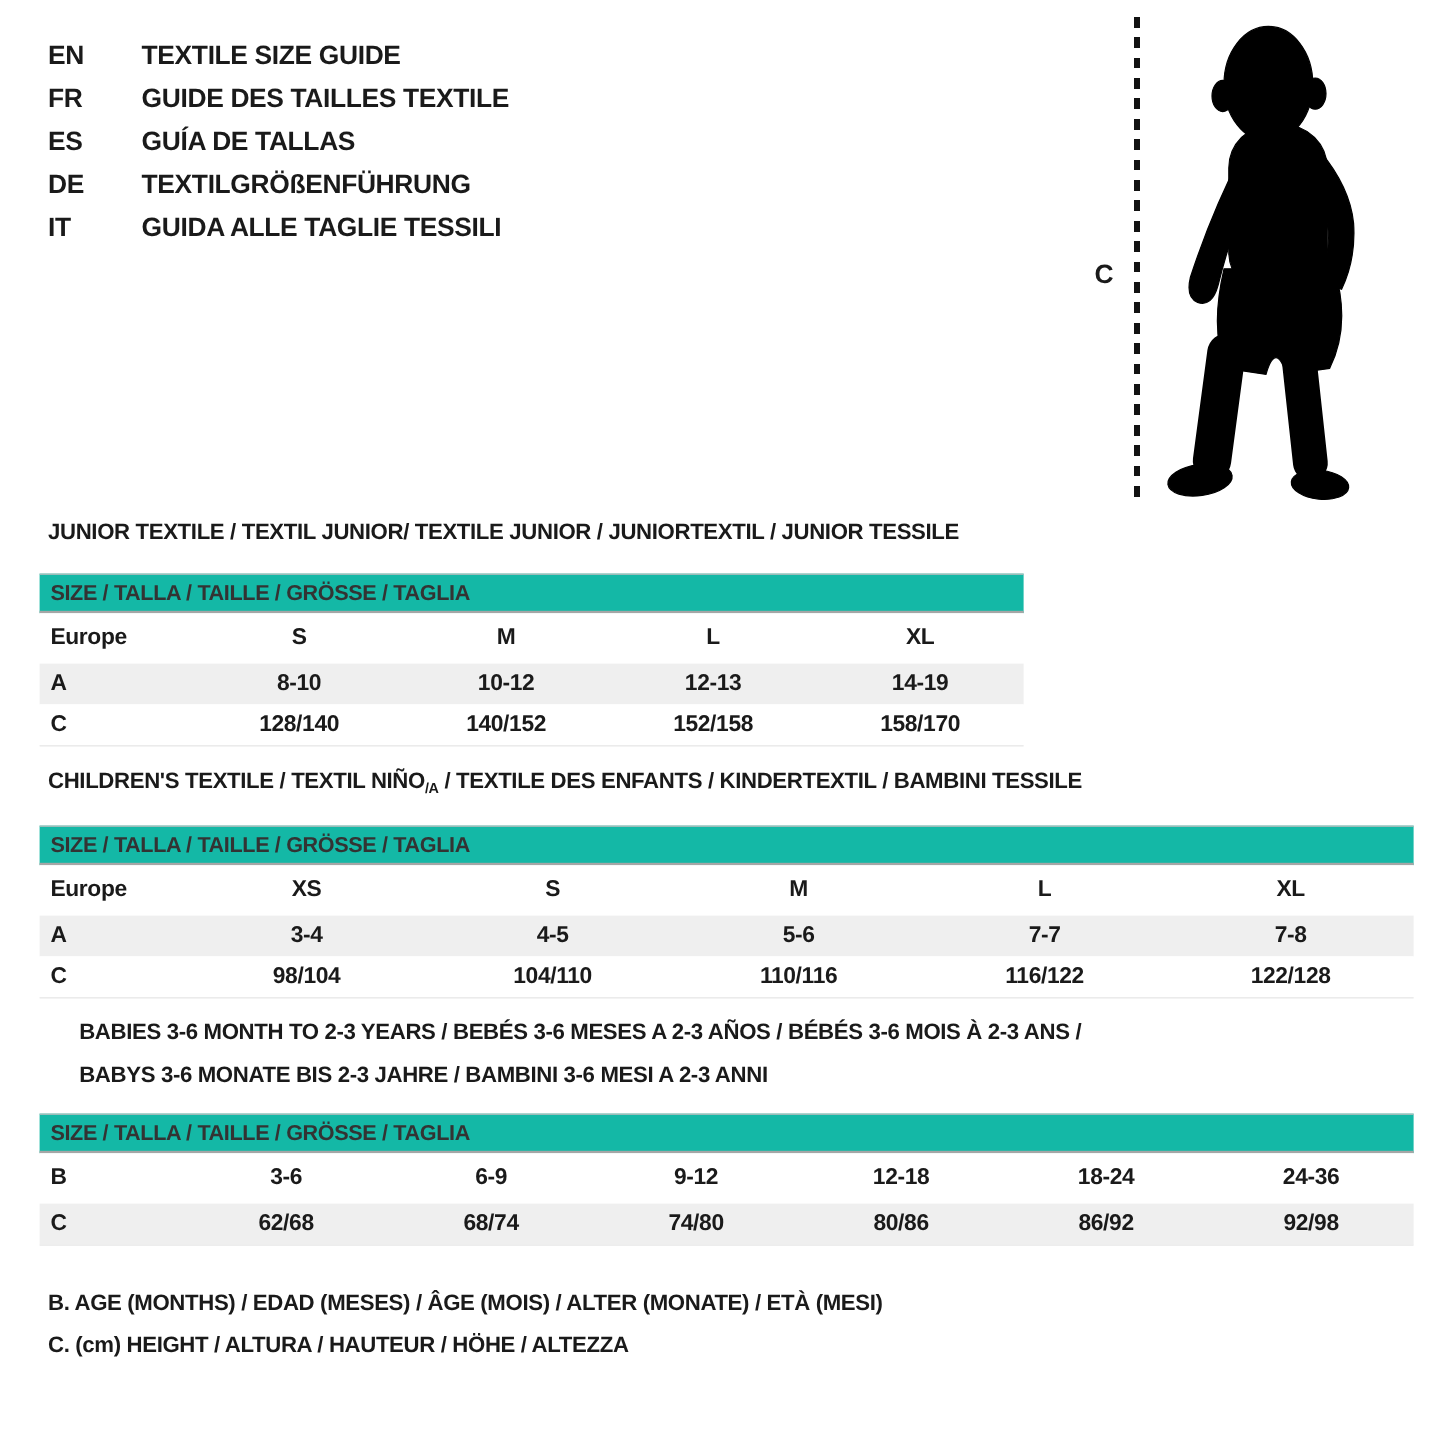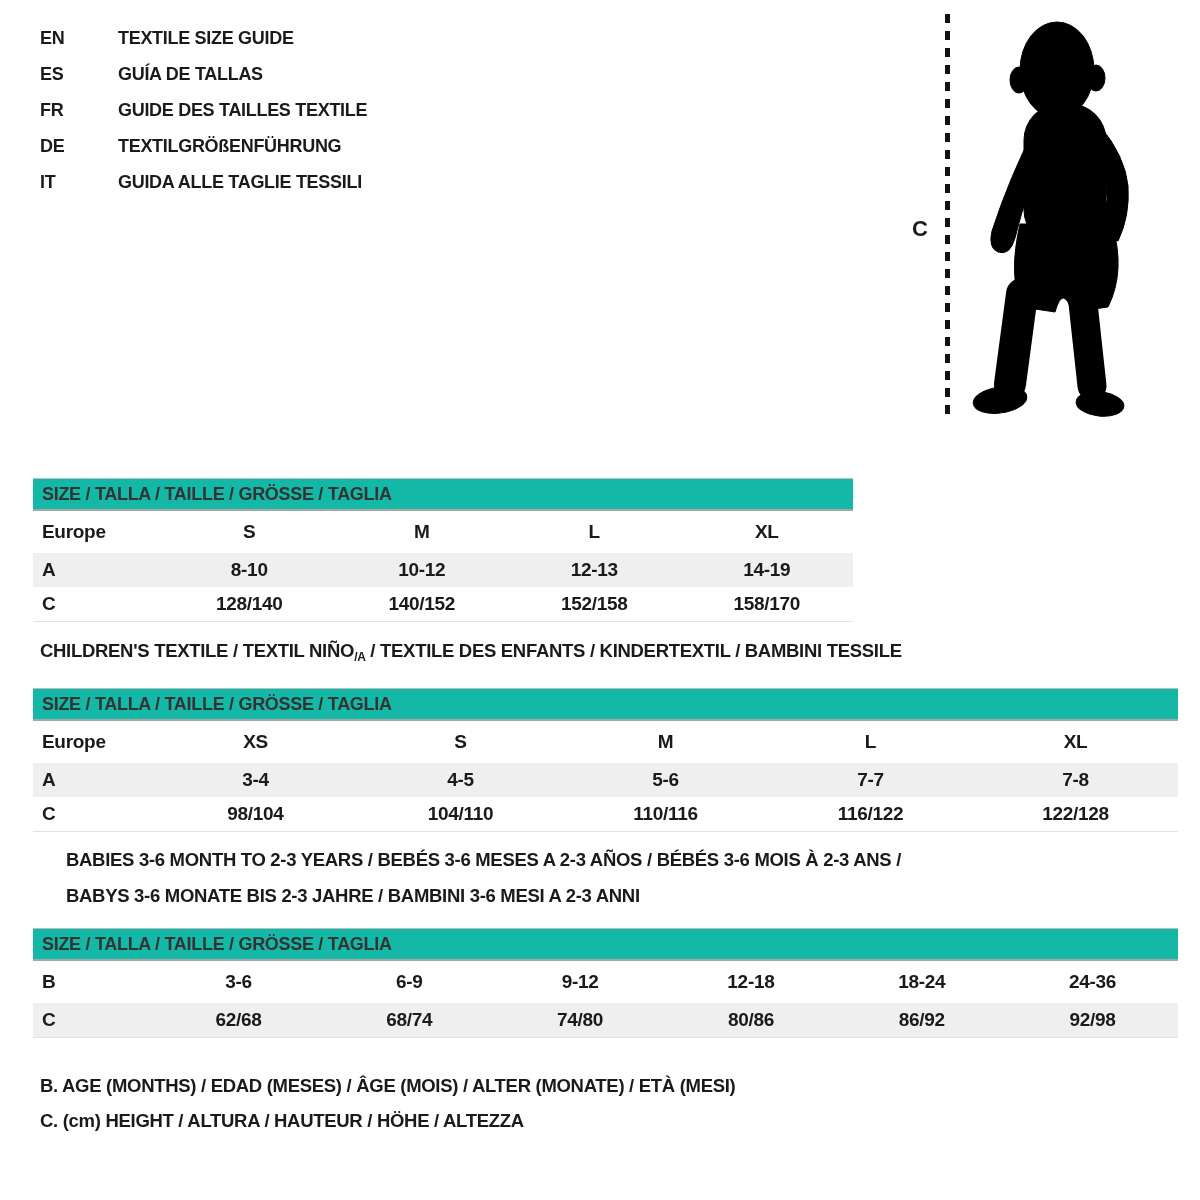--- a/index.html
+++ b/index.html
@@ -10,21 +10,21 @@
     background: #ffffff;
     font-family: "Liberation Sans", sans-serif;
     font-weight: bold;
     color: #1a1a1a;
     letter-spacing: -0.3px;
     overflow: hidden;
   }
 
   
   .lang-block { position: absolute; left: 40px; top: 28px; }
-  .lang-row { display: flex; height: 36px; font-size: 18px; }
+  .lang-row { display: flex; height: 36px; align-items: center; font-size: 22px; }
   .lang-code { width: 78px; }
 
   
   .measure-line {
     position: absolute; left: 945px; top: 14px; width: 5px; height: 402px;
     background: repeating-linear-gradient(to bottom, #121212 0 9px, transparent 9px 17px);
   }
   .measure-label { position: absolute; left: 912px; top: 216px; font-size: 22px; }
   .figure-svg { position: absolute; left: 960px; top: 16px; width: 180px; height: 405px; }
 
@@ -62,26 +62,26 @@
 <body>
 
 <div id="canvas">
 
   <div class="lang-block">
     <div class="lang-row">
       <span class="lang-code">EN</span>
       <span class="lang-label">TEXTILE SIZE GUIDE</span>
     </div>
     <div class="lang-row">
+      <span class="lang-code">FR</span>
+      <span class="lang-label">GUIDE DES TAILLES TEXTILE</span>
+    </div>
+    <div class="lang-row">
       <span class="lang-code">ES</span>
       <span class="lang-label">GUÍA DE TALLAS</span>
-    </div>
-    <div class="lang-row">
-      <span class="lang-code">FR</span>
-      <span class="lang-label">GUIDE DES TAILLES TEXTILE</span>
     </div>
     <div class="lang-row">
       <span class="lang-code">DE</span>
       <span class="lang-label">TEXTILGRÖßENFÜHRUNG</span>
     </div>
     <div class="lang-row">
       <span class="lang-code">IT</span>
       <span class="lang-label">GUIDA ALLE TAGLIE TESSILI</span>
     </div>
   </div>
@@ -97,20 +97,21 @@
       <path d="M75 112 Q50 160 32 215 Q28 232 38 236 Q50 240 55 222 Q68 170 85 135 Z"></path>
       <path d="M140 110 Q165 140 168 170 Q170 200 158 225 L138 218 Q150 195 146 170 Q142 145 125 128 Z"></path>
       <path d="M60 208 Q48 260 62 291 L95 296 Q103 268 112 296 L148 291 Q166 255 152 208 Z"></path>
       <line x1="62" y1="278" x2="50" y2="368" stroke-width="32" stroke-linecap="round"></line>
       <line x1="122" y1="278" x2="132" y2="370" stroke-width="29" stroke-linecap="round"></line>
       <ellipse cx="40" cy="384" rx="27" ry="13" transform="rotate(-8 40 384)"></ellipse>
       <ellipse cx="140" cy="388" rx="24" ry="12" transform="rotate(6 140 388)"></ellipse>
     </g>
   </svg>
 
+  <div class="section-title title-junior">JUNIOR TEXTILE / TEXTIL JUNIOR/ TEXTILE JUNIOR / JUNIORTEXTIL / JUNIOR TESSILE</div>
   <div class="size-table t-junior">
     <div class="size-bar">SIZE / TALLA / TAILLE / GRÖSSE / TAGLIA</div>
     <div class="trow first">
       <span class="rowlabel">Europe</span>
       <span class="cell">S</span>
       <span class="cell">M</span>
       <span class="cell">L</span>
       <span class="cell">XL</span>
     </div>
     <div class="trow shaded">

